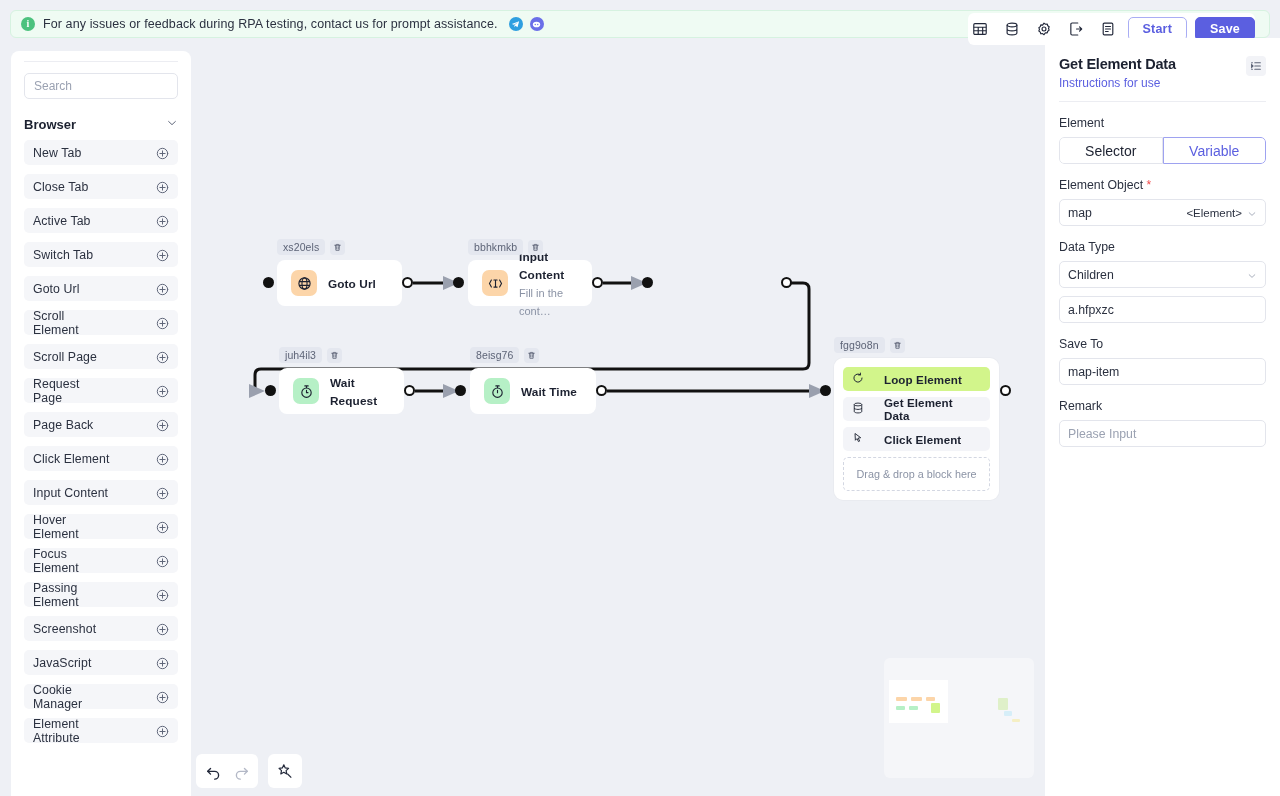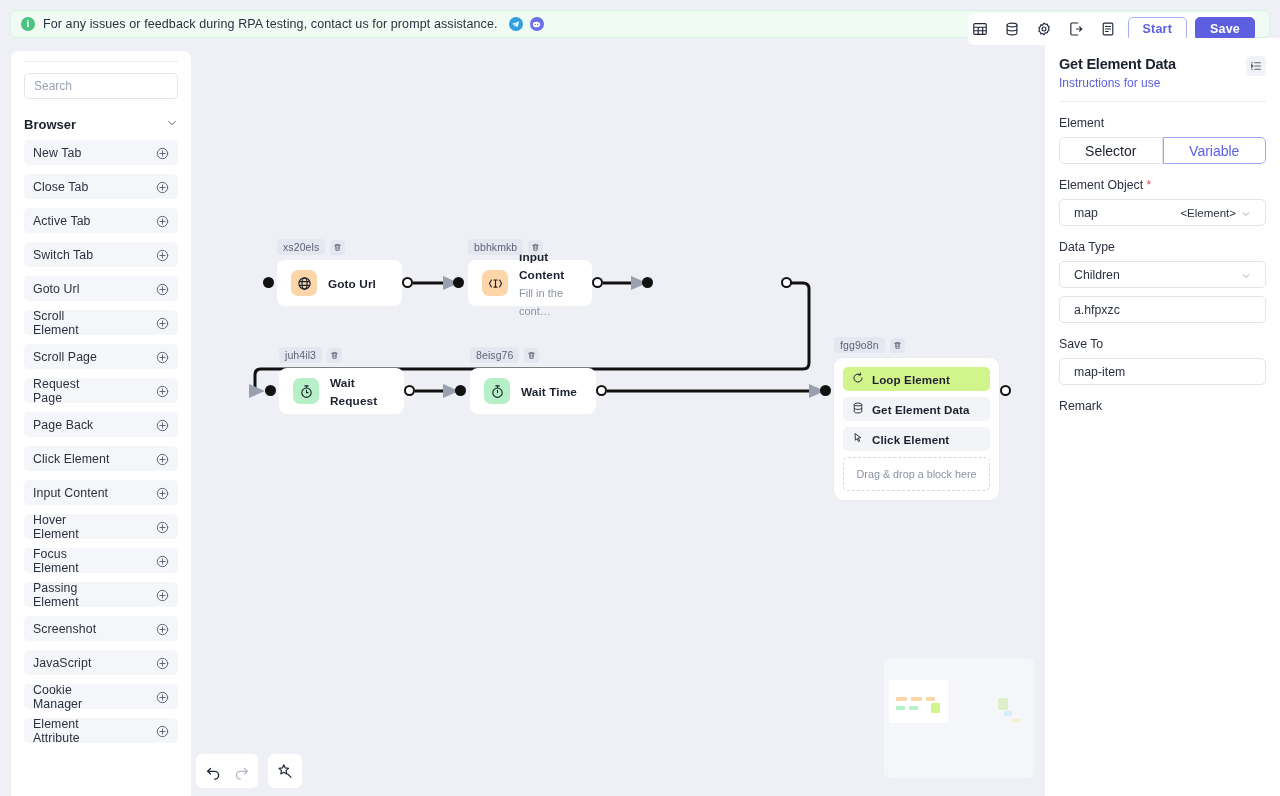--- a/index.html
+++ b/index.html
@@ -123,21 +123,21 @@
   .port-filled { background: #111; }
   .port-open { background: #fff; border: 2.5px solid #111; }
 
   
   .group-node {
     position: absolute; background: #fff; border-radius: 9px;
     width: 165px; padding: 9px; box-shadow: 0 0 0 1px rgba(0,0,0,0.02);
   }
   .g-row {
     height: 24px; border-radius: 5px; display: flex; align-items: center;
-    padding: 0 9px; gap: 8px; margin-bottom: 6px; cursor: pointer;
+    padding: 0 9px; gap: 20px; margin-bottom: 6px; cursor: pointer;
   }
   .g-row-active { background: #d2f58b; }
   .g-row-plain { background: #f3f4f8; }
   .g-label { font-size: 11.6px; color: #1c2130; font-weight: bold; letter-spacing: 0.1px; }
   .g-drop {
     border: 1px dashed #d3d7e2; border-radius: 5px; height: 34px;
     display: flex; align-items: center; justify-content: center;
     font-size: 10.8px; color: #8b93a5; margin-top: 2px;
   }
 
@@ -174,21 +174,21 @@
     display: flex; height: 27px; border-radius: 5px; overflow: hidden;
   }
   .seg-item {
     flex: 1; display: flex; align-items: center; justify-content: center;
     font-size: 14px; cursor: pointer; border: 1px solid #e3e5ec;
   }
   .seg-item:first-child { border-radius: 5px 0 0 5px; color: #1c2130; background: #fff; }
   .seg-item.active { border-radius: 0 5px 5px 0; border: 1px solid #9ea2f0; color: #5b5fe0; background: #fff; }
   .inp {
     width: 100%; height: 27px; border: 1px solid #e3e5ec; border-radius: 5px;
-    padding: 0 14px; font-size: 12.3px; color: #2b3140; background: #fff;
+    padding: 0 8px; font-size: 12.3px; color: #2b3140; background: #fff;
     font-family: "Liberation Sans", sans-serif;
     display: flex; align-items: center; justify-content: space-between;
   }
   .inp input {
     border: none; outline: none; width: 100%; height: 100%; font-size: 12.3px;
     color: #2b3140; font-family: "Liberation Sans", sans-serif; background: transparent;
   }
   .inp input::placeholder { color: #9ba2b2; }
   .inp-suffix { font-size: 11.5px; color: #2b3140; white-space: nowrap; margin-left: 6px; }
   .chev-sm { width: 10px; height: 10px; margin-left: 5px; flex: 0 0 auto; }
@@ -646,15 +646,18 @@
     <div class="inp">
       <input type="text" value="a.hfpxzc" style="">
     </div>
 
     <div class="field-label">Save To</div>
     <div class="inp">
       <input type="text" value="map-item" style="">
     </div>
 
     <div class="field-label">Remark</div>
+    <div class="inp">
+      <input type="text" placeholder="Please Input" style="">
+    </div>
   </div>
 
 </div>
 
 </body></html>

